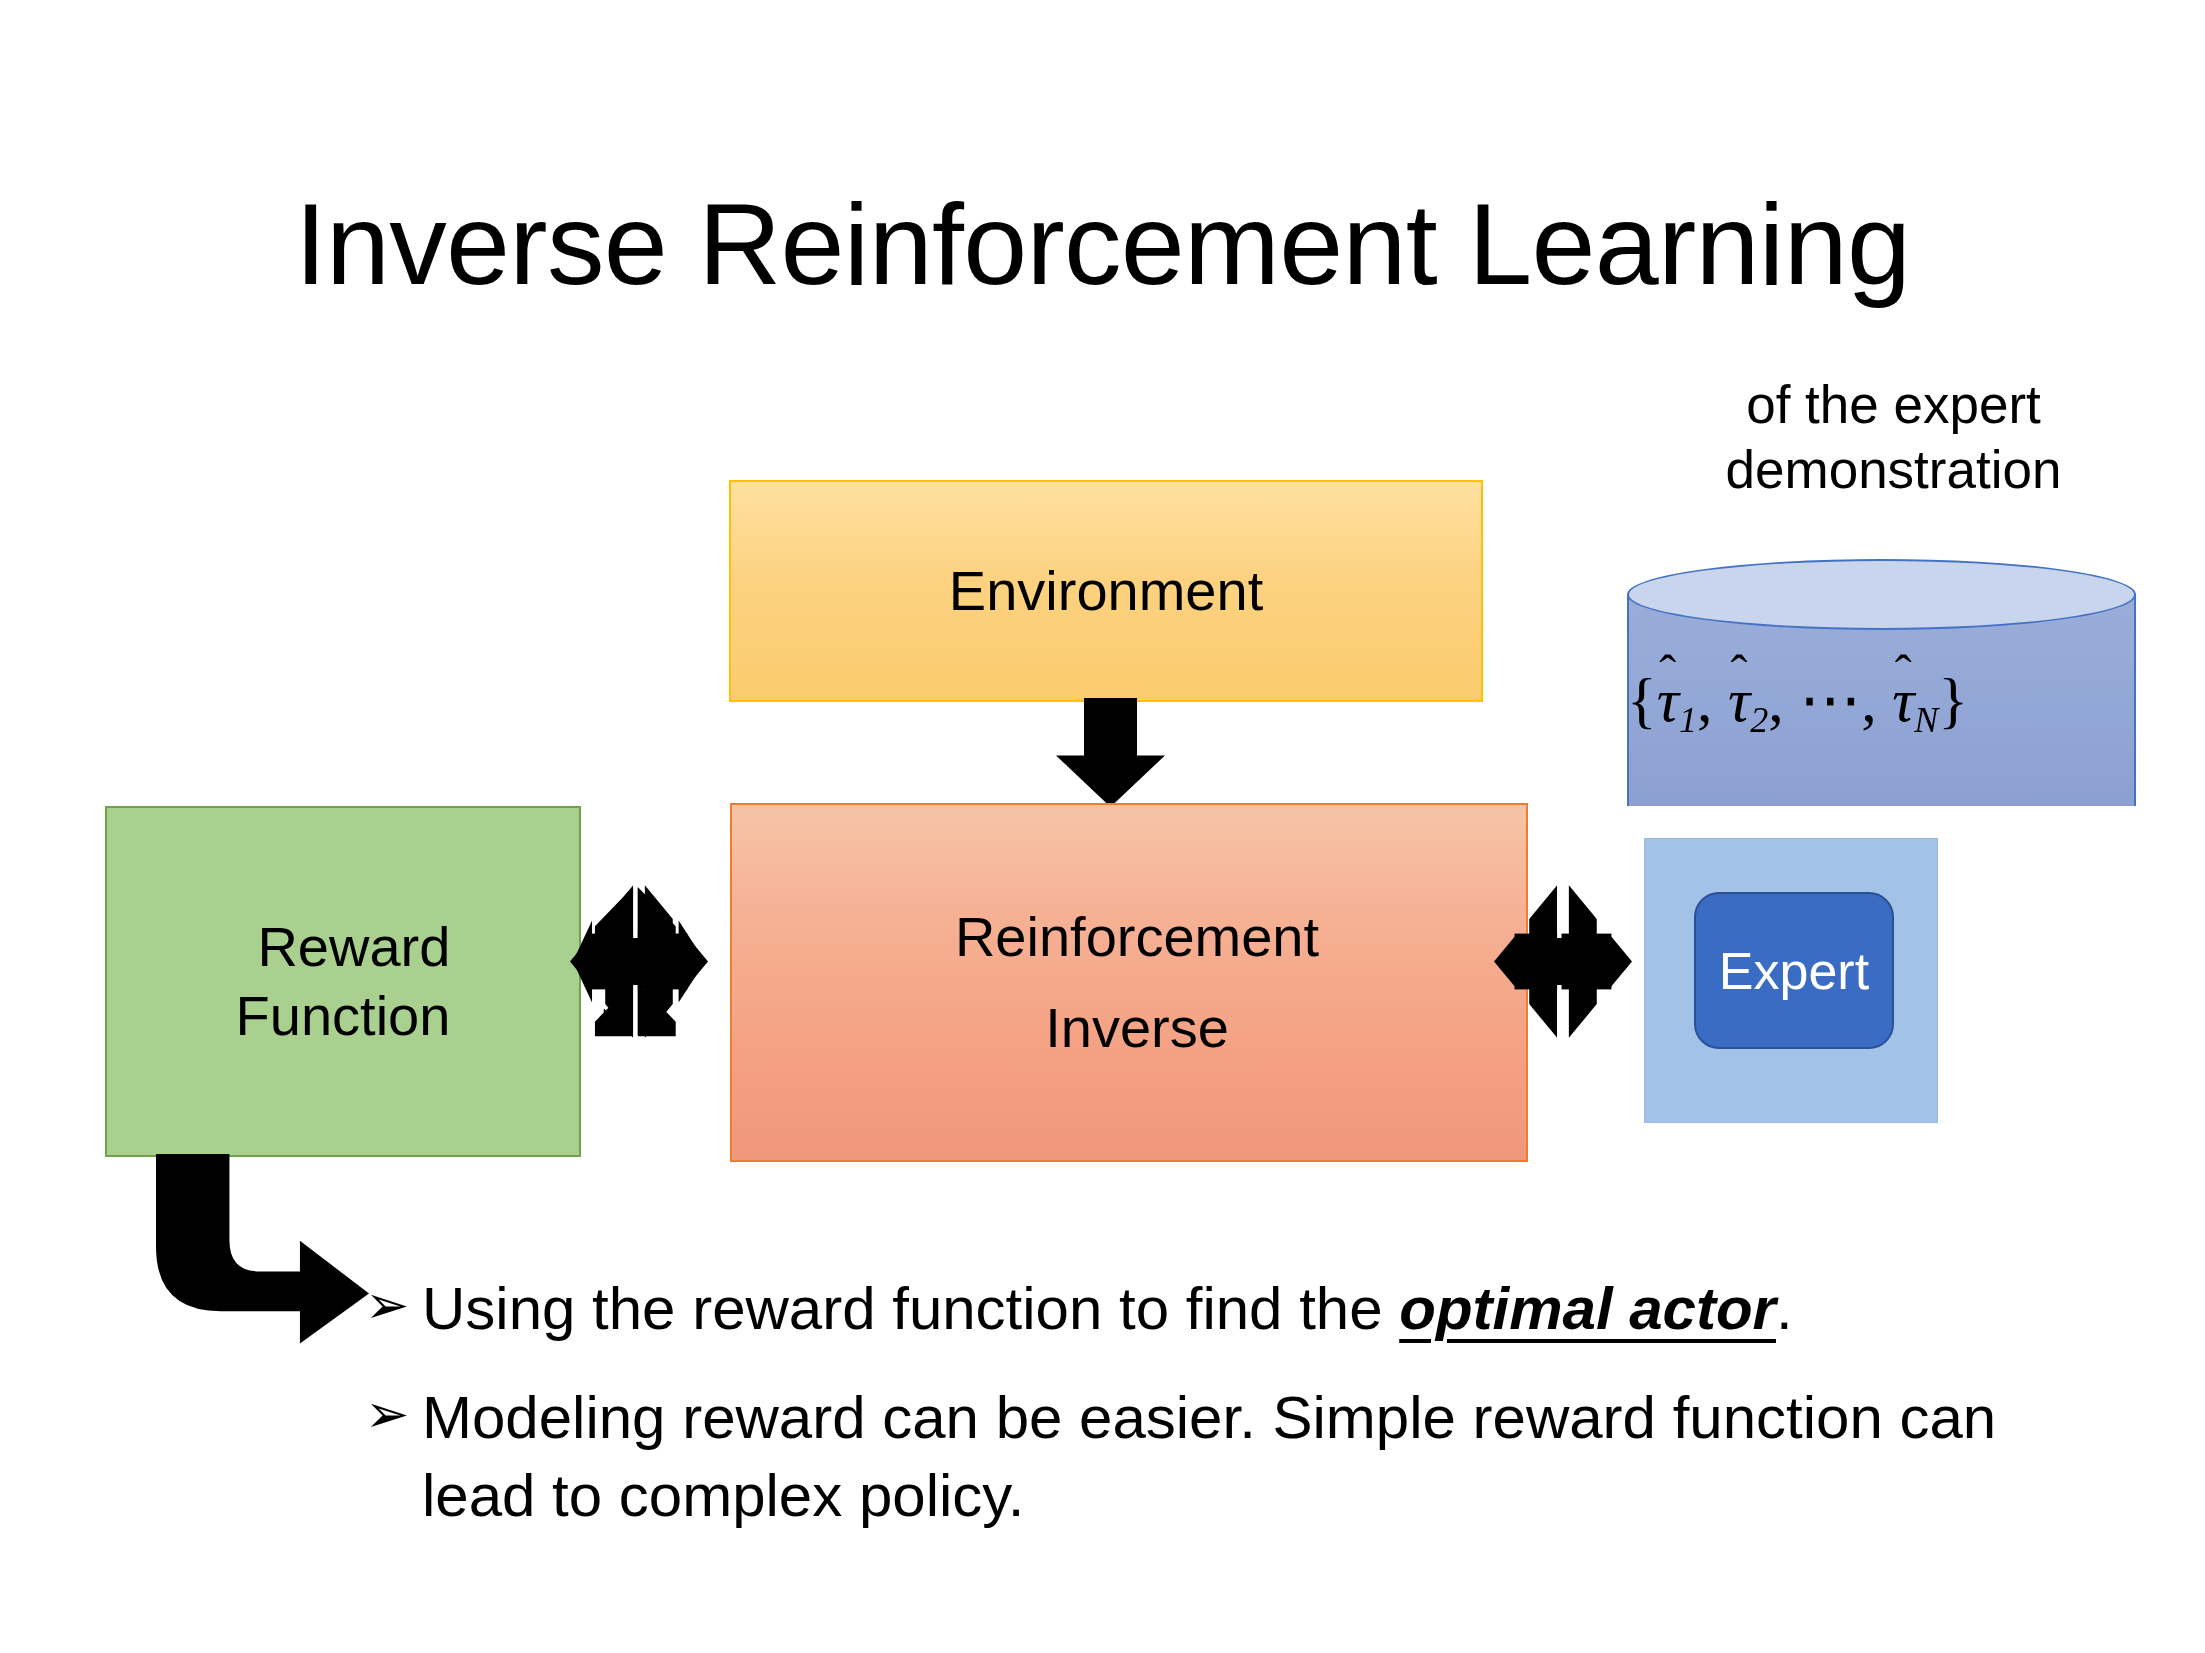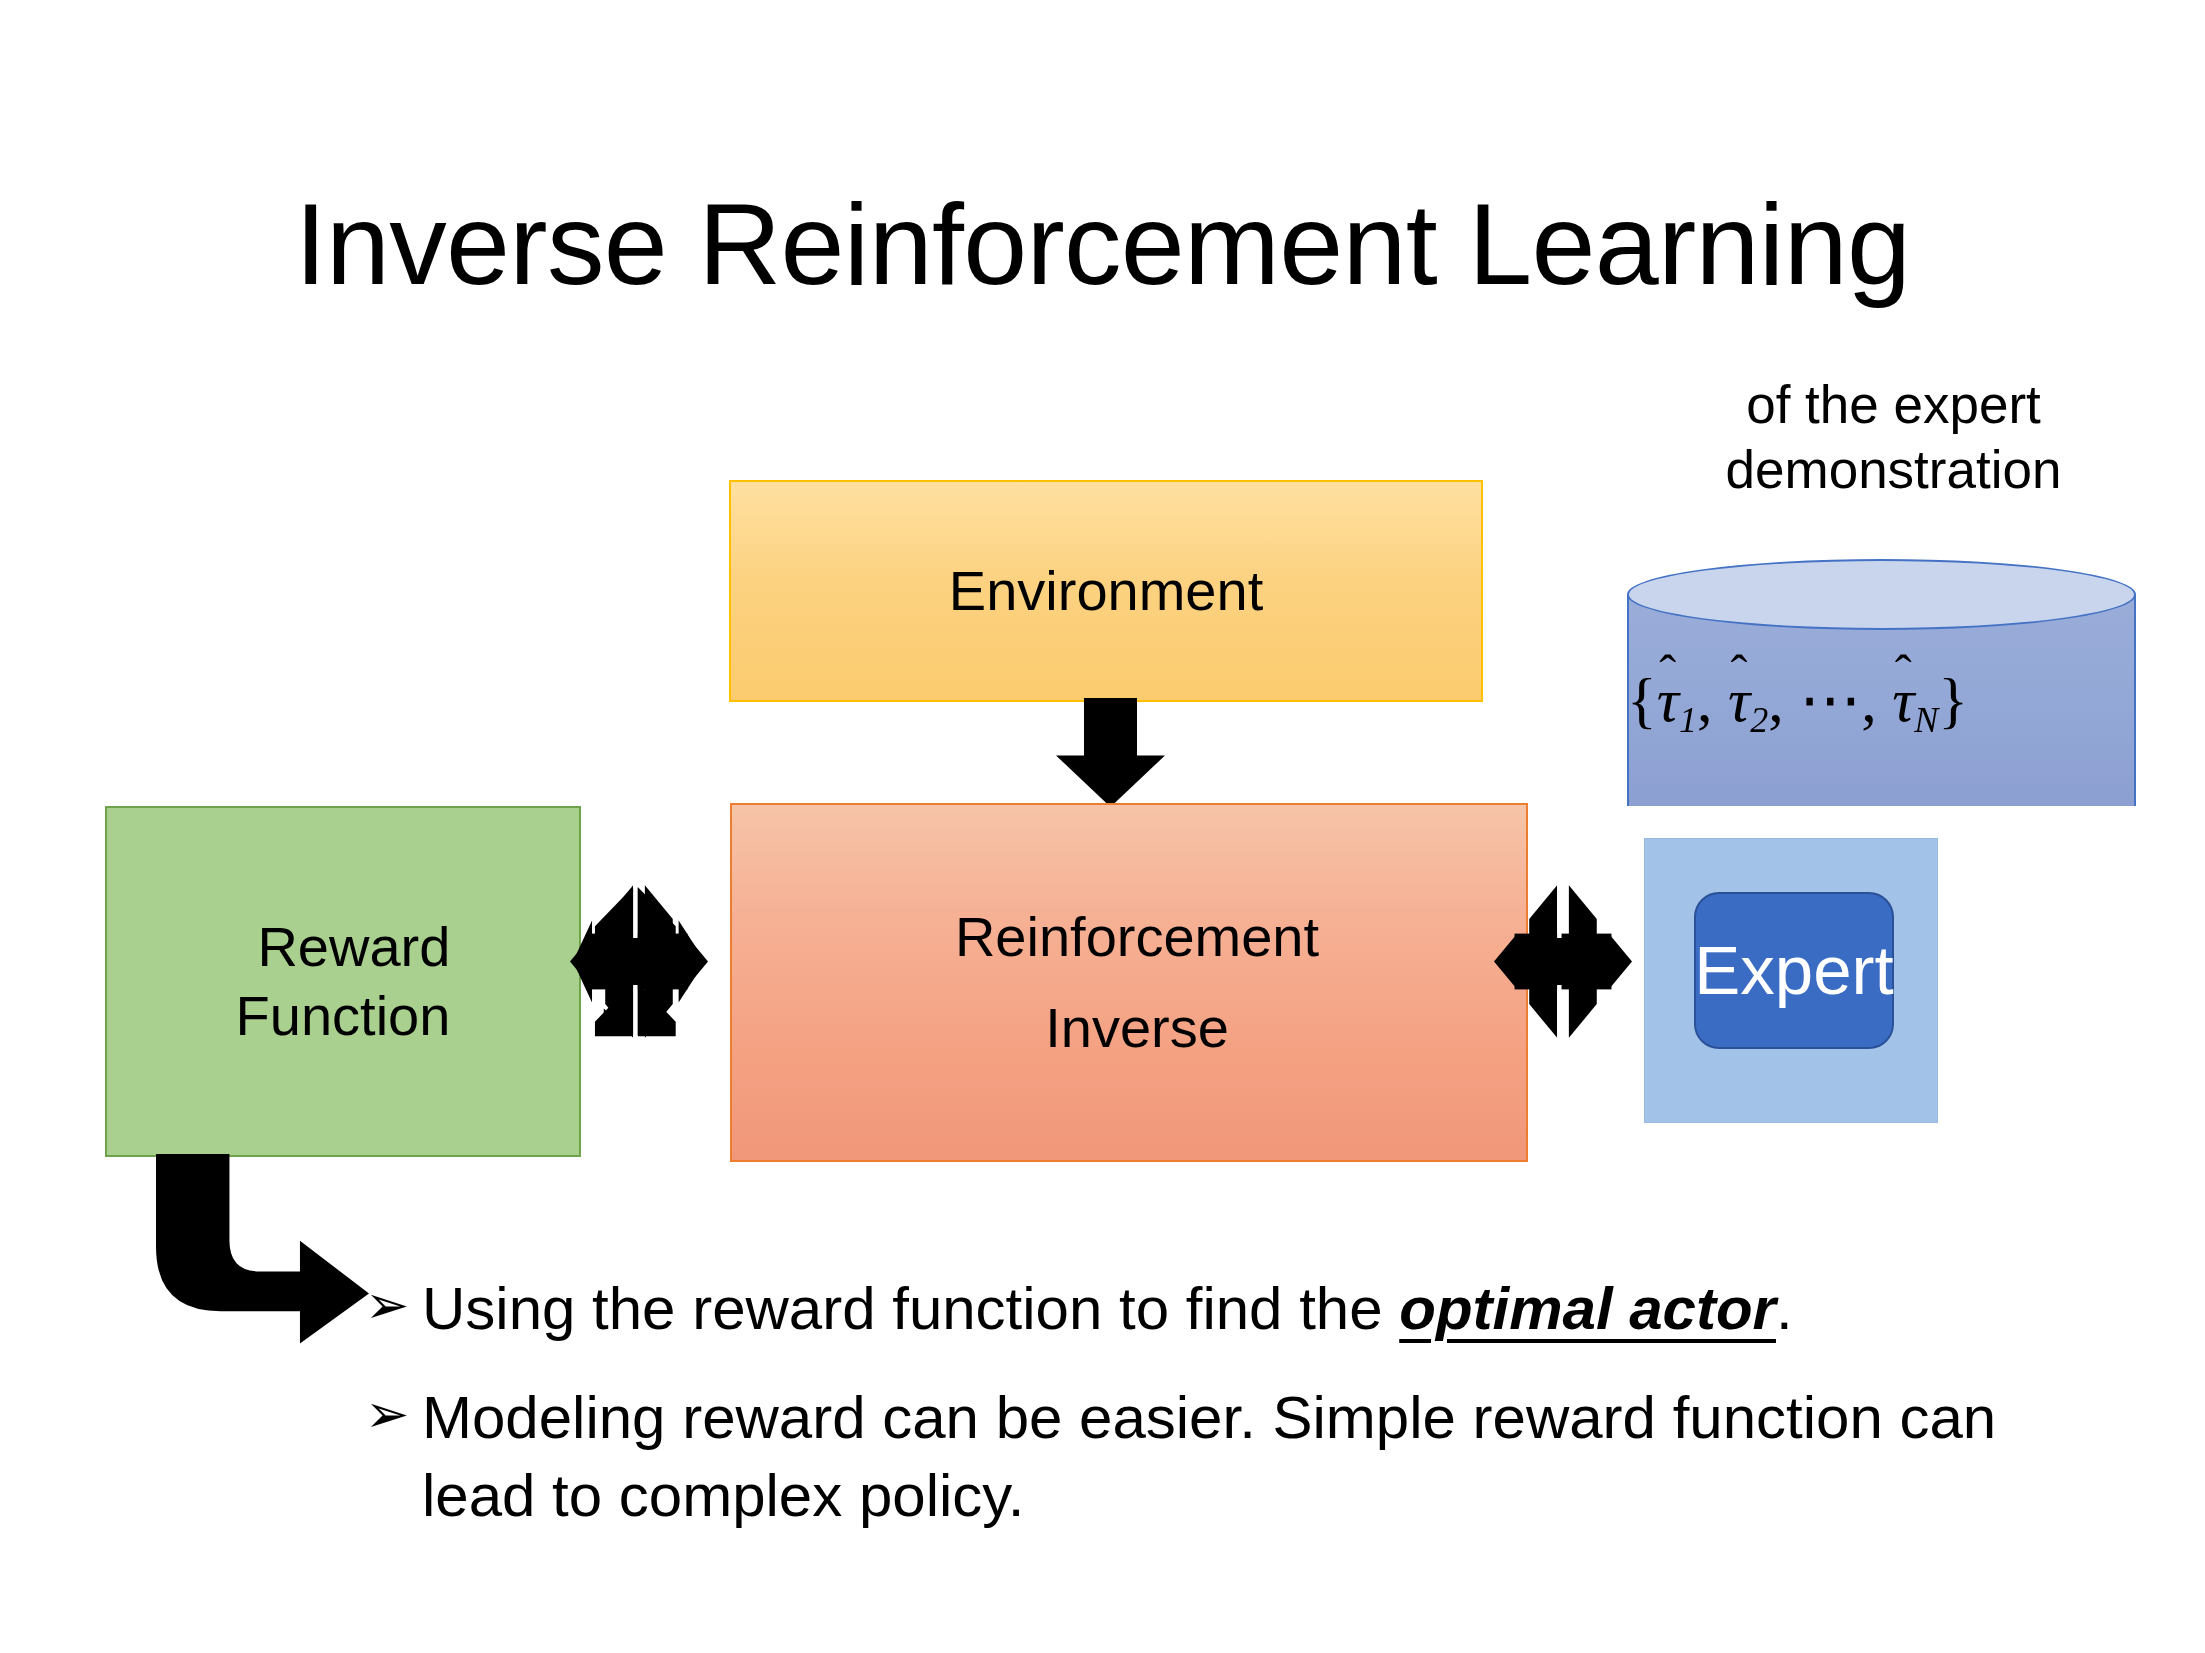--- a/index.html
+++ b/index.html
@@ -110,21 +110,21 @@
     width: 200px;
     height: 157px;
     background: #3A6CC4;
     border: 2.9px solid #2A5198;
     border-radius: 25px;
     box-sizing: border-box;
     display: flex;
     align-items: center;
     justify-content: center;
     color: #FFFFFF;
-    font-size: 69px;
+    font-size: 52px;
     line-height: 1;
   }
 
   
   #cylinder {
     position: absolute;
     left: 1627px;
     top: 559px;
     width: 509px;
     height: 281px;

